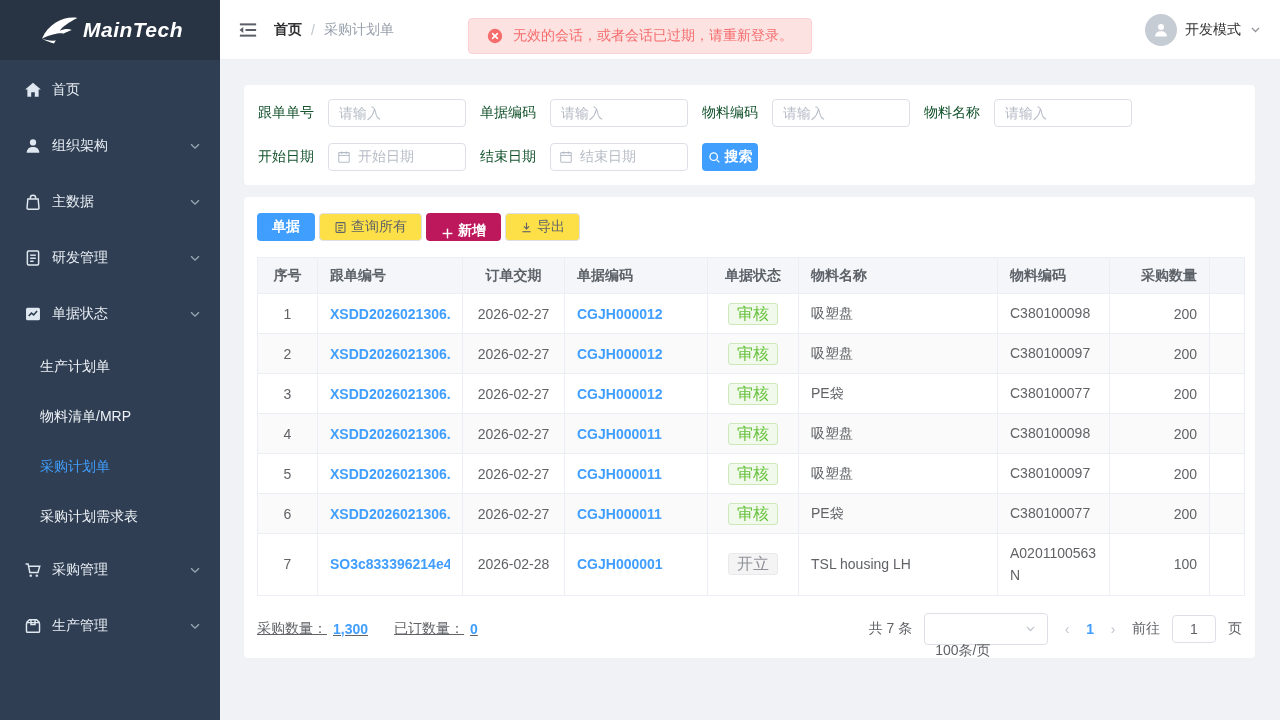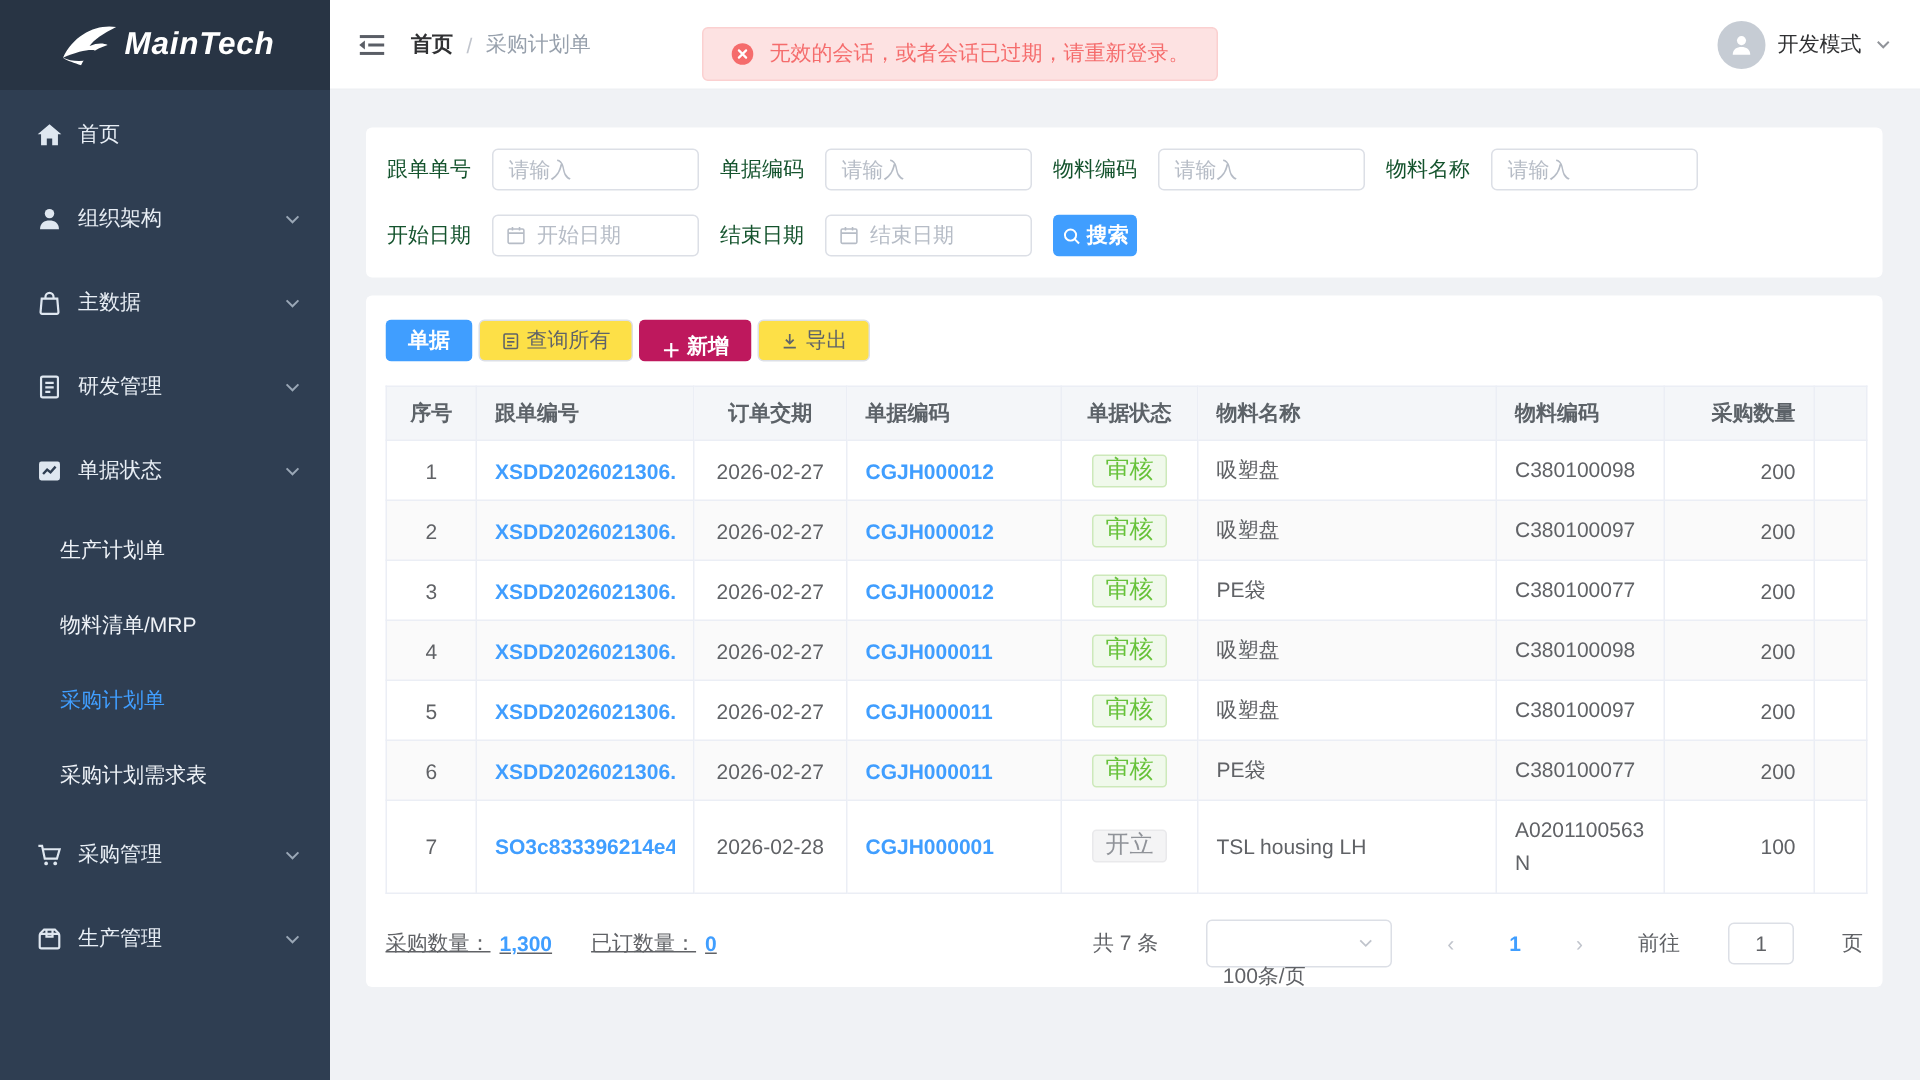--- a/index.html
+++ b/index.html
@@ -74,21 +74,21 @@
   .wrap-code { word-break:break-all; line-height:1.6; }
   .tag { display:inline-block; font-size:16px; line-height:20px; padding:0 8px; border-radius:3px; border:1px solid; }
   .tag-success { color:#67c23a; background:#f0f9eb; border-color:#cde9ba; }
   .tag-info { color:#909399; background:#f4f4f5; border-color:#e9e9eb; }
 
   
   .t-footer { display:flex; align-items:center; margin-top:17px; height:32px; }
   .stat { display:flex; align-items:center; margin-right:26px;text-decoration:underline; }
   .stat-label { color:#606266; }
   .stat-val { color:#409eff; font-weight:bold; margin-left:6px; }
-  .pager { margin-left:auto; display:flex; align-items:center; gap:32px; }
+  .pager { margin-left:auto; display:flex; align-items:center; gap:12px; }
   .pg-total { color:#606266; }
   .pg-select { width:124px; height:32px; border:1px solid #dcdfe6; border-radius:4px; display:flex; align-items:center; padding:0 10px; color:#606266; cursor:pointer; }
   .pg-select .sel-label { flex:1;margin-top:44px; }
   .pg-select .sel-arrow { width:13px; height:13px; color:#c0c4cc; }
   .pg-arrow { color:#c0c4cc; font-size:14px; width:14px; text-align:center; cursor:default; }
   .pg-num { color:#409eff; font-weight:bold; cursor:pointer; }
   .pg-goto { color:#606266; }
   .pg-input { width:44px; height:28px; border:1px solid #dcdfe6; border-radius:4px; text-align:center; font-size:14px; color:#606266; outline:none; font-family:inherit; }
 </style>
 </head>

